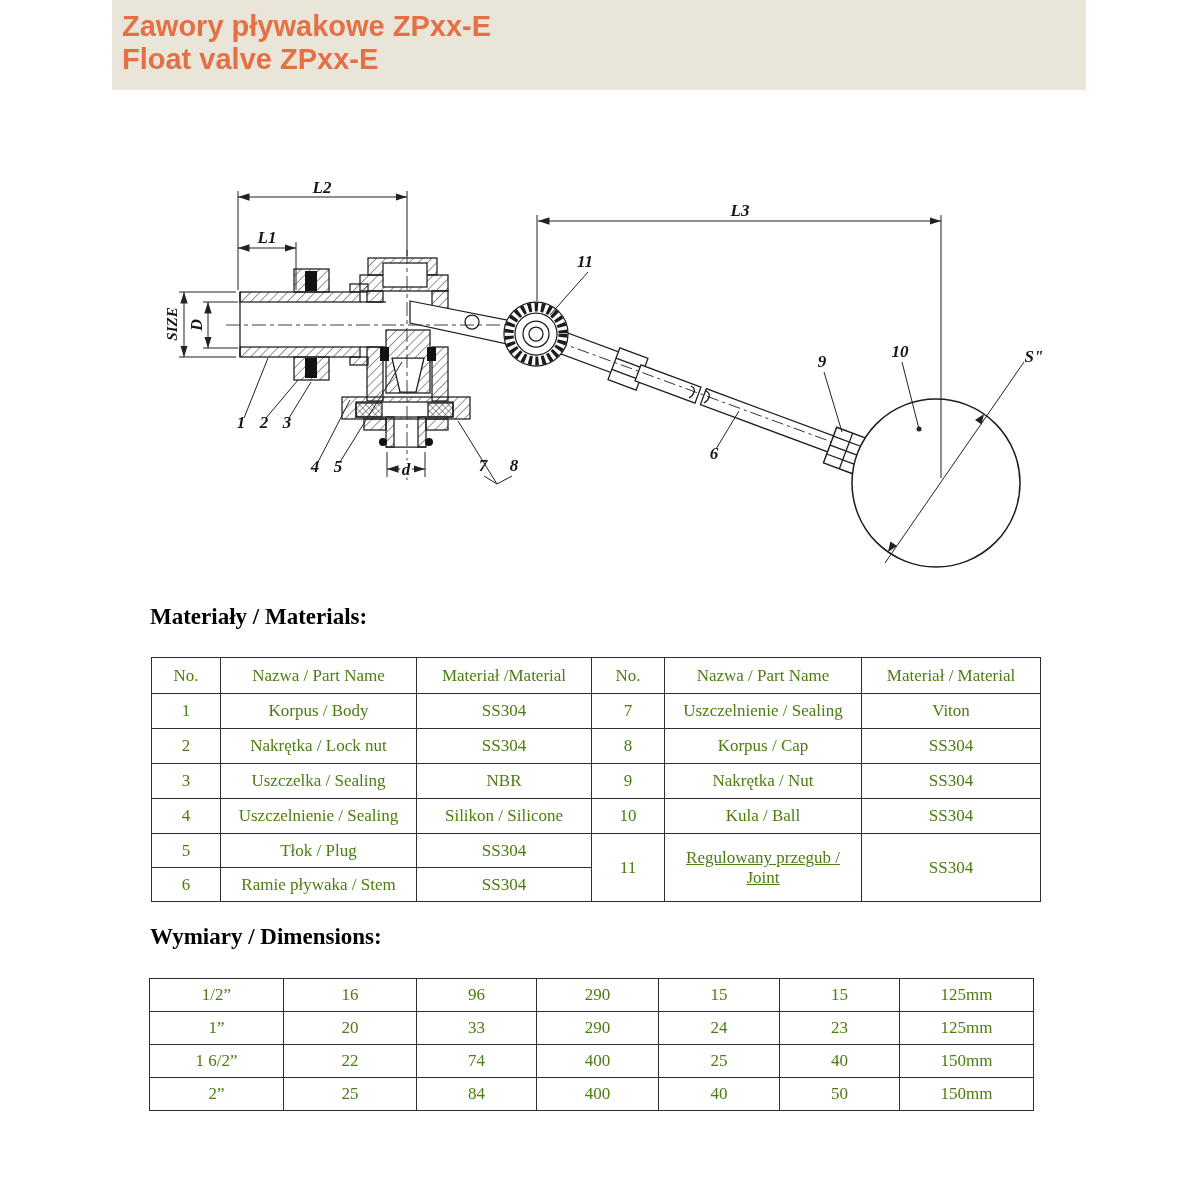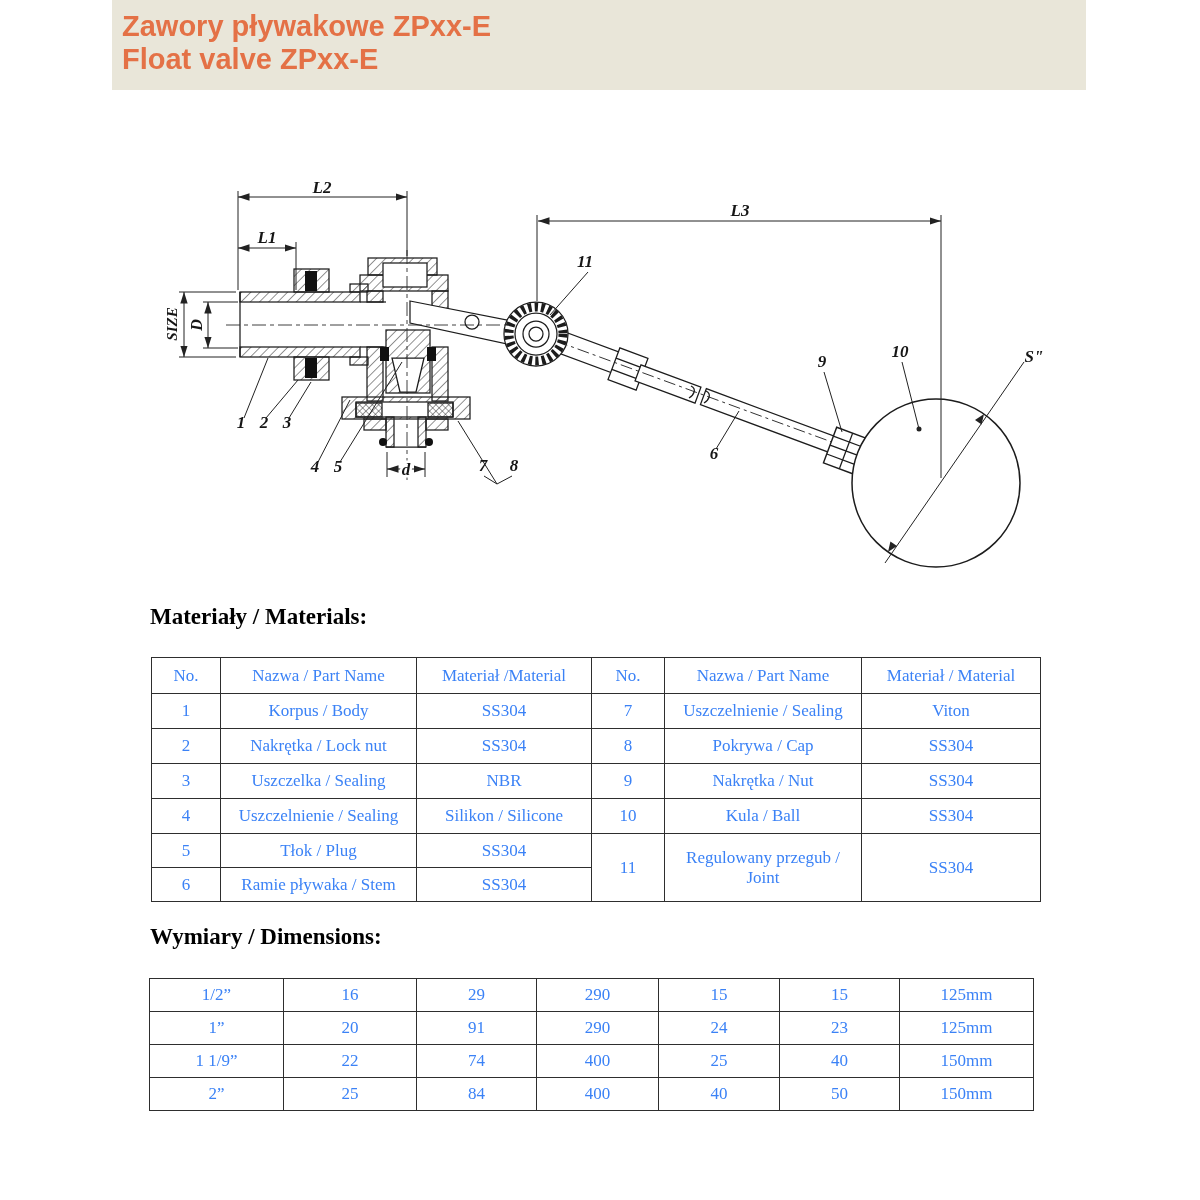--- a/index.html
+++ b/index.html
@@ -13,33 +13,33 @@
     font-weight:bold;font-size:29px;line-height:33px;color:#e47146;white-space:nowrap;
   }
   .band .t1{top:10px;}
   .band .t2{top:43px;}
   #drawing{position:absolute;left:0;top:0;}
   .sec-heading{position:absolute;font-weight:bold;font-size:23px;color:#000000;white-space:nowrap;}
   #mat-heading{left:150px;top:604px;}
   #dim-heading{left:150px;top:924px;}
   table.sheet{
     position:absolute;border-collapse:collapse;table-layout:fixed;
-    font-size:17px;color:#3b82f6;text-align:center;
+    font-size:17px;color:#4d7c0f;text-align:center;
   }
   table.sheet td,table.sheet th{
     border:1.8px solid #2e2e2e;padding:0 2px;font-weight:normal;vertical-align:middle;
     overflow:hidden;
   }
   #materials-table{left:151px;top:657px;width:889px;}
   #dimensions-table{left:149px;top:978px;width:884px;}
   tr.hr>th{height:35px;}
   tr.r34>td{height:34px;}
   tr.r33>td{height:33px;}
   tr.r32>td{height:32px;margin-top:22px;}
-  td.wrapname div{width:160px;margin:8px auto;line-height:1.15;}
+  td.wrapname div{width:160px;margin:8px auto;line-height:1.15;text-decoration:underline;}
 </style>
 </head>
 <body>
 
 <div class="band">
   <div class="t t1">Zawory pływakowe ZPxx-E</div>
   <div class="t t2">Float valve ZPxx-E</div>
 </div>
 
 <svg id="drawing" width="1200" height="620" viewBox="0 0 1200 620">
@@ -248,21 +248,21 @@
     <td>SS304</td>
     <td>7</td>
     <td>Uszczelnienie / Sealing</td>
     <td>Viton</td>
   </tr>
   <tr class="r34">
     <td>2</td>
     <td>Nakrętka / Lock nut</td>
     <td>SS304</td>
     <td>8</td>
-    <td>Pokrywa / Cap</td>
+    <td>Korpus / Cap</td>
     <td>SS304</td>
   </tr>
   <tr class="r34">
     <td>3</td>
     <td>Uszczelka / Sealing</td>
     <td>NBR</td>
     <td>9</td>
     <td>Nakrętka / Nut</td>
     <td>SS304</td>
   </tr>
@@ -301,37 +301,37 @@
       <col style="width:120px">
     <col style="width:122px">
       <col style="width:121px">
       <col style="width:120px">
       <col style="width:134px">
   </colgroup>
   <tbody>
   <tr class="r32">
     <td>1/2”</td>
     <td>16</td>
-    <td>29</td>
+    <td>96</td>
     <td>290</td>
     <td>15</td>
     <td>15</td>
     <td>125mm</td>
   </tr>
   <tr class="r32">
     <td>1”</td>
     <td>20</td>
-    <td>91</td>
+    <td>33</td>
     <td>290</td>
     <td>24</td>
     <td>23</td>
     <td>125mm</td>
   </tr>
   <tr class="r32">
-    <td>1 1/9”</td>
+    <td>1 6/2”</td>
     <td>22</td>
     <td>74</td>
     <td>400</td>
     <td>25</td>
     <td>40</td>
     <td>150mm</td>
   </tr>
   <tr class="r32">
     <td>2”</td>
     <td>25</td>

